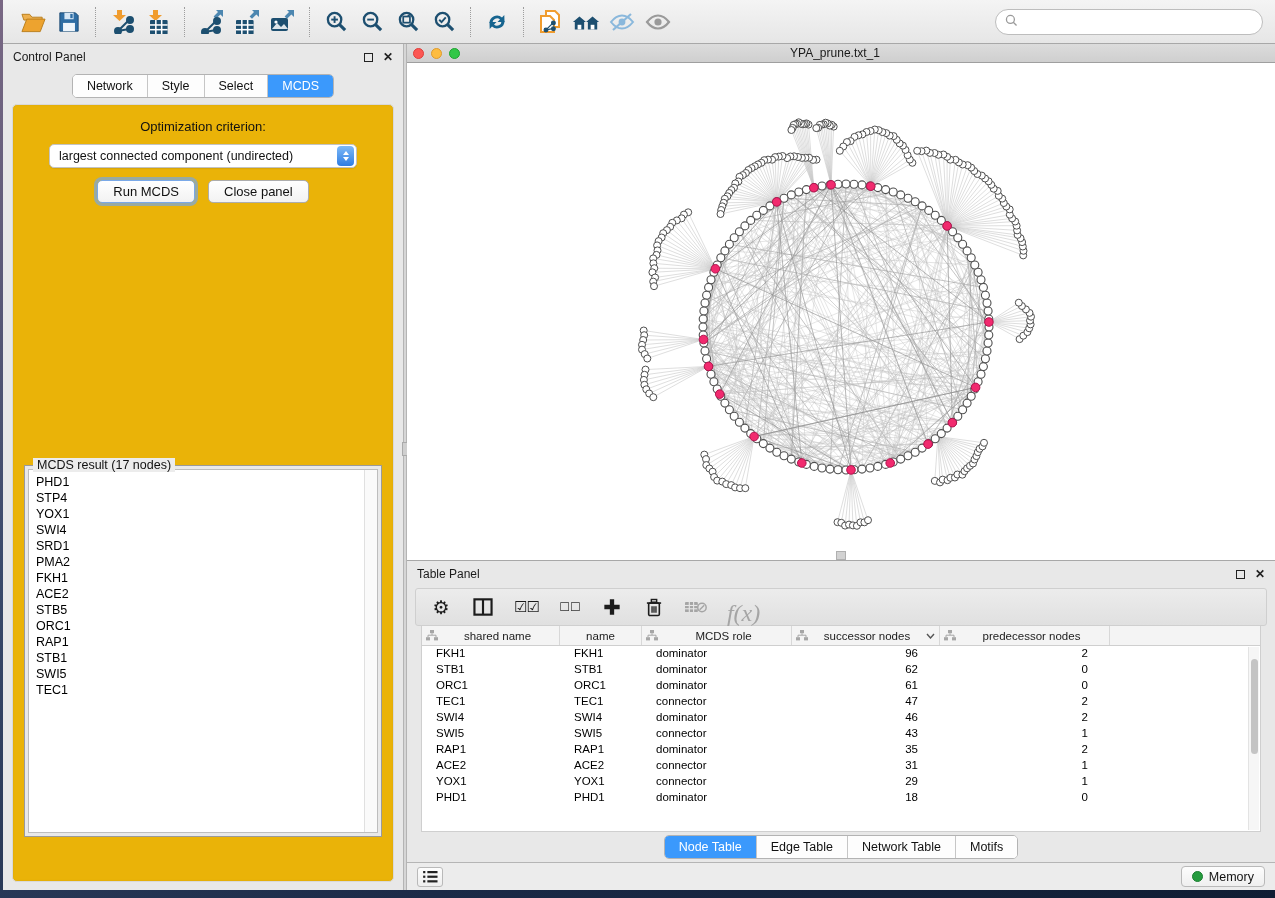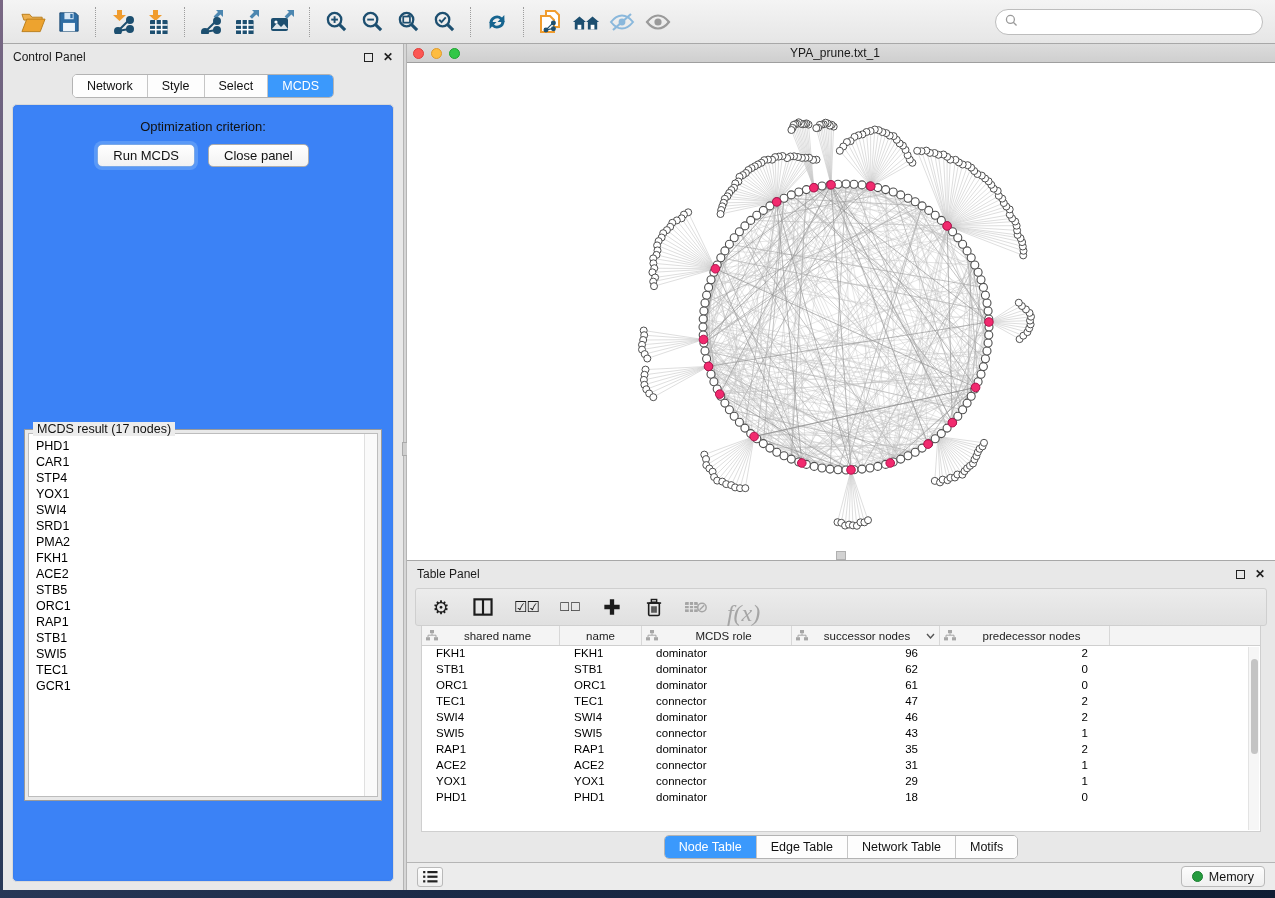--- a/index.html
+++ b/index.html
@@ -29,33 +29,33 @@
   .panel-header { height:24px; display:flex; align-items:center; padding:2px 10px 0; }
   .panel-title { font-size:12px; color:#1b1b1b; }
   .panel-hdr-icons { margin-left:auto; display:flex; gap:10px; align-items:center; color:#222; }
   .float-box { width:9px; height:9px; border:1.5px solid #222; display:inline-block; }
   .close-x { font-size:12px; font-weight:bold; line-height:1; }
   .seg-tabs { display:flex; justify-content:center; margin:6px 0 2px; }
   .seg { display:flex; background:#fff; border:1px solid #b3b3b3; border-radius:5px; overflow:hidden; }
   .seg-item { padding:4px 14px; font-size:12.5px; color:#111; border-right:1px solid #c6c6c6; background:#fdfdfd; }
   .seg-item:last-child { border-right:none; }
   .seg-item.active { background:#3b99fc; color:#fff; }
-  .cp-body { flex:1; margin:4px 9px 8px; background:#3b82f6; border:1px solid #d9d9d9;
+  .cp-body { flex:1; margin:4px 9px 8px; background:#eab308; border:1px solid #d9d9d9;
     border-radius:5px; box-shadow:0 0 2px rgba(0,0,0,.08) inset; display:flex; flex-direction:column; padding:14px 6px 5px; }
   .opt-label { text-align:center; font-size:13px; color:#111; margin-bottom:10px; }
   .combo { margin:0 30px; height:24px; background:#fff; border:1px solid #c3c3c3; border-radius:5px;
     display:flex; align-items:center; font-size:12.5px; padding-left:9px; color:#111;
     box-shadow:0 1px 1px rgba(0,0,0,.08); }
   .combo-text { flex:1; white-space:nowrap; overflow:hidden; }
   .combo-stepper { width:17px; height:20px; margin-right:2px; border-radius:4px;
     background:linear-gradient(#7db9f8,#2f7de2); display:flex; flex-direction:column;
     align-items:center; justify-content:center; gap:2px; }
   .tri-up { width:0; height:0; border-left:3.5px solid transparent; border-right:3.5px solid transparent; border-bottom:4.5px solid #fff; }
   .tri-dn { width:0; height:0; border-left:3.5px solid transparent; border-right:3.5px solid transparent; border-top:4.5px solid #fff; }
-  .btn-row { display:flex; justify-content:center; gap:13px; }
+  .btn-row { display:flex; justify-content:center; gap:13px; margin-top:12px; }
   .mac-btn { background:linear-gradient(#ffffff,#f2f2f2); border:1px solid #adadad; border-radius:5px;
     font-size:13px; padding:3px 15px; color:#111; }
   .mac-btn.focused { box-shadow:0 0 0 3px rgba(108,166,247,.65); border-color:#7aa9e8; }
   .result-group { margin-top:262px; margin-left:5px; margin-right:5px; border:1px solid #9a9a9a;
     position:relative; background:#e9e9e9; height:372px; padding:3px; }
   .result-legend { position:absolute; top:-8px; left:8px; background:#ececec; padding:0 4px; font-size:12.5px; color:#111; }
   .result-list { background:#fff; border:1px solid #bdbdbd; height:100%; display:flex; }
   .result-items { flex:1; padding:4px 0 0 7px; font-size:12.5px; line-height:16px; color:#000; overflow:hidden; }
   .result-scroll { width:13px; background:#fafafa; border-left:1px solid #e0e0e0; }
 
@@ -332,44 +332,49 @@
         <div class="seg-tabs">
             <div class="seg" id="cp-tabs">
               <div class="seg-item">Network</div>
               <div class="seg-item">Style</div>
               <div class="seg-item">Select</div>
               <div class="seg-item active">MCDS</div>
             </div>
           </div>
         <div class="cp-body">
           <div class="opt-label">Optimization criterion:</div>
+          <div class="combo">
+            <span class="combo-text">largest connected component (undirected)</span>
+            <span class="combo-stepper">
+                <span class="tri-up"></span>
+                <span class="tri-dn"></span>
+              </span>
+          </div>
           <div class="btn-row">
             <button class="mac-btn focused">Run MCDS</button>
             <button class="mac-btn">Close panel</button>
           </div>
           <div class="result-group">
             <span class="result-legend">MCDS result (17 nodes)</span>
             <div class="result-list">
               <div class="result-items" id="result-items">
                   <div>PHD1</div>
-                  <div>CAR1</div>
                   <div>STP4</div>
                   <div>YOX1</div>
                   <div>SWI4</div>
                   <div>SRD1</div>
                   <div>PMA2</div>
                   <div>FKH1</div>
                   <div>ACE2</div>
                   <div>STB5</div>
                   <div>ORC1</div>
                   <div>RAP1</div>
                   <div>STB1</div>
                   <div>SWI5</div>
                   <div>TEC1</div>
-                  <div>GCR1</div>
                 </div>
               <div class="result-scroll"></div>
             </div>
           </div>
         </div>
       </div>
 
       <div class="vsplit">
           <span class="grip"></span>
         </div>

